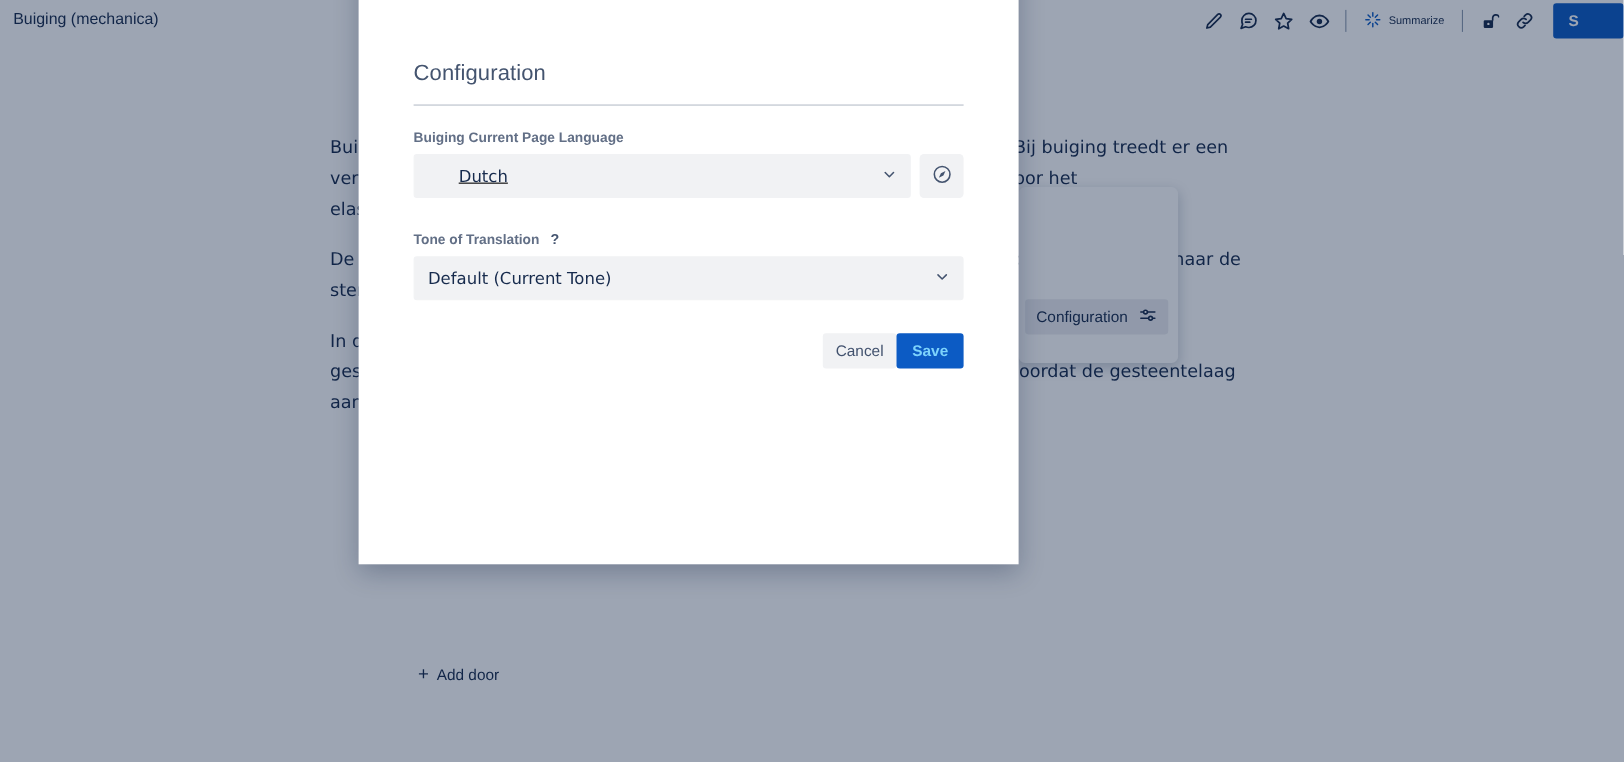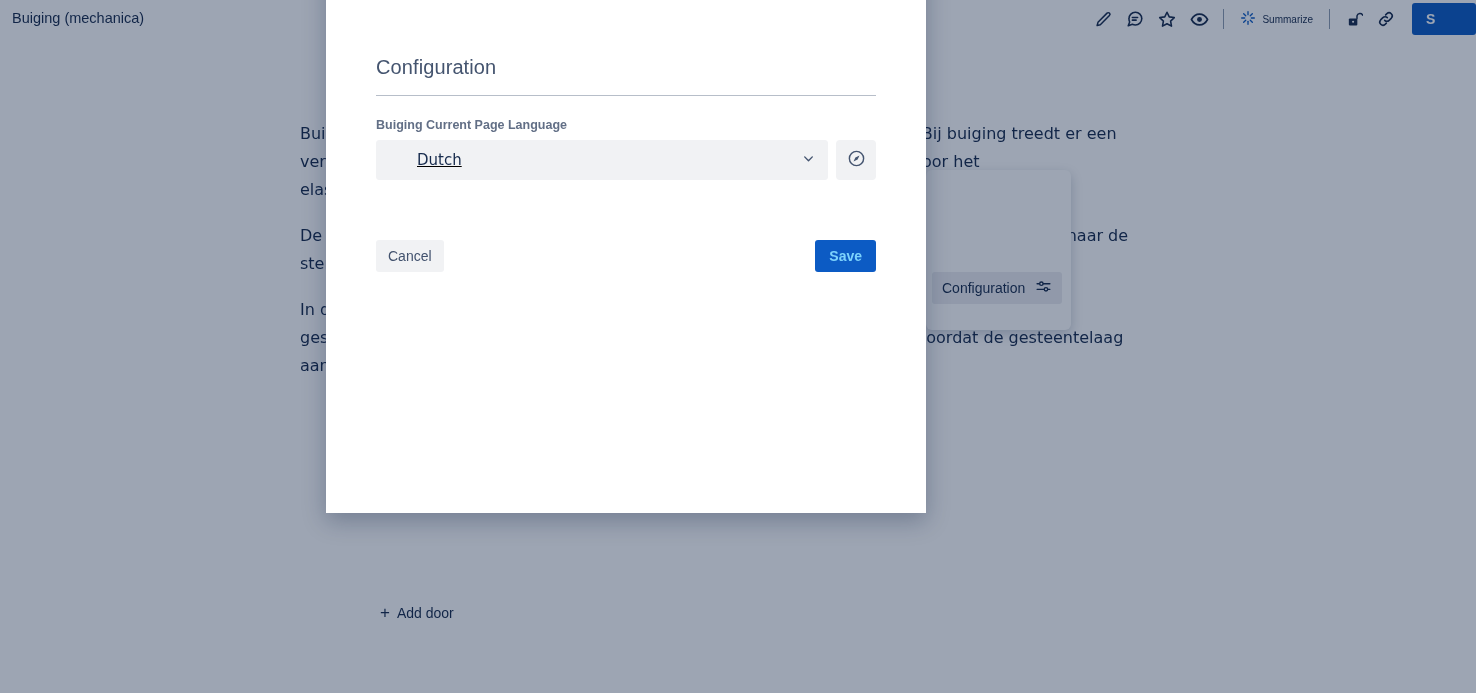--- a/index.html
+++ b/index.html
@@ -271,21 +271,21 @@
     justify-content: center;
     color: #44546f;
     cursor: pointer;
   }
 
   .gap-lg { height: 30px; }
 
   .btn-row {
     display: flex;
     align-items: center;
-    justify-content: space-between;
+    justify-content: flex-end;
     margin-top: 30px;
   }
   .btn {
     height: 32px;
     border: none;
     border-radius: 3px;
     font-size: 14px;
     padding: 0 12px;
     cursor: pointer;
     font-family: "Liberation Sans", sans-serif;
@@ -437,21 +437,33 @@
             <svg width="19" height="19" viewBox="0 0 24 24" fill="none" stroke="currentColor" stroke-width="1.8" stroke-linejoin="round">
               <circle cx="12" cy="12" r="9"></circle>
               <polygon points="15.8,8.2 13.4,13.4 8.2,15.8 10.6,10.6" fill="currentColor" stroke="none"></polygon>
             </svg>
           </span>
         </button>
       </div>
 
       <div class="gap-lg"></div>
 
-
+      <div class="field-label">
+        <span>Tone of Translation</span>
+        <span class="help-icon">?</span>
+      </div>
+
+      <div class="select-box">
+        <span>Default (Current Tone)</span>
+        <span class="chev">
+          <svg width="13" height="13" viewBox="0 0 24 24" fill="none" stroke="currentColor" stroke-width="2.6" stroke-linecap="round" stroke-linejoin="round">
+            <polyline points="5,9 12,16 19,9"></polyline>
+          </svg>
+        </span>
+      </div>
 
       <div class="btn-row">
         <button class="btn btn-cancel">Cancel</button>
         <button class="btn btn-save">Save</button>
       </div>
 
     </div>
   </div>
 
 </div>

